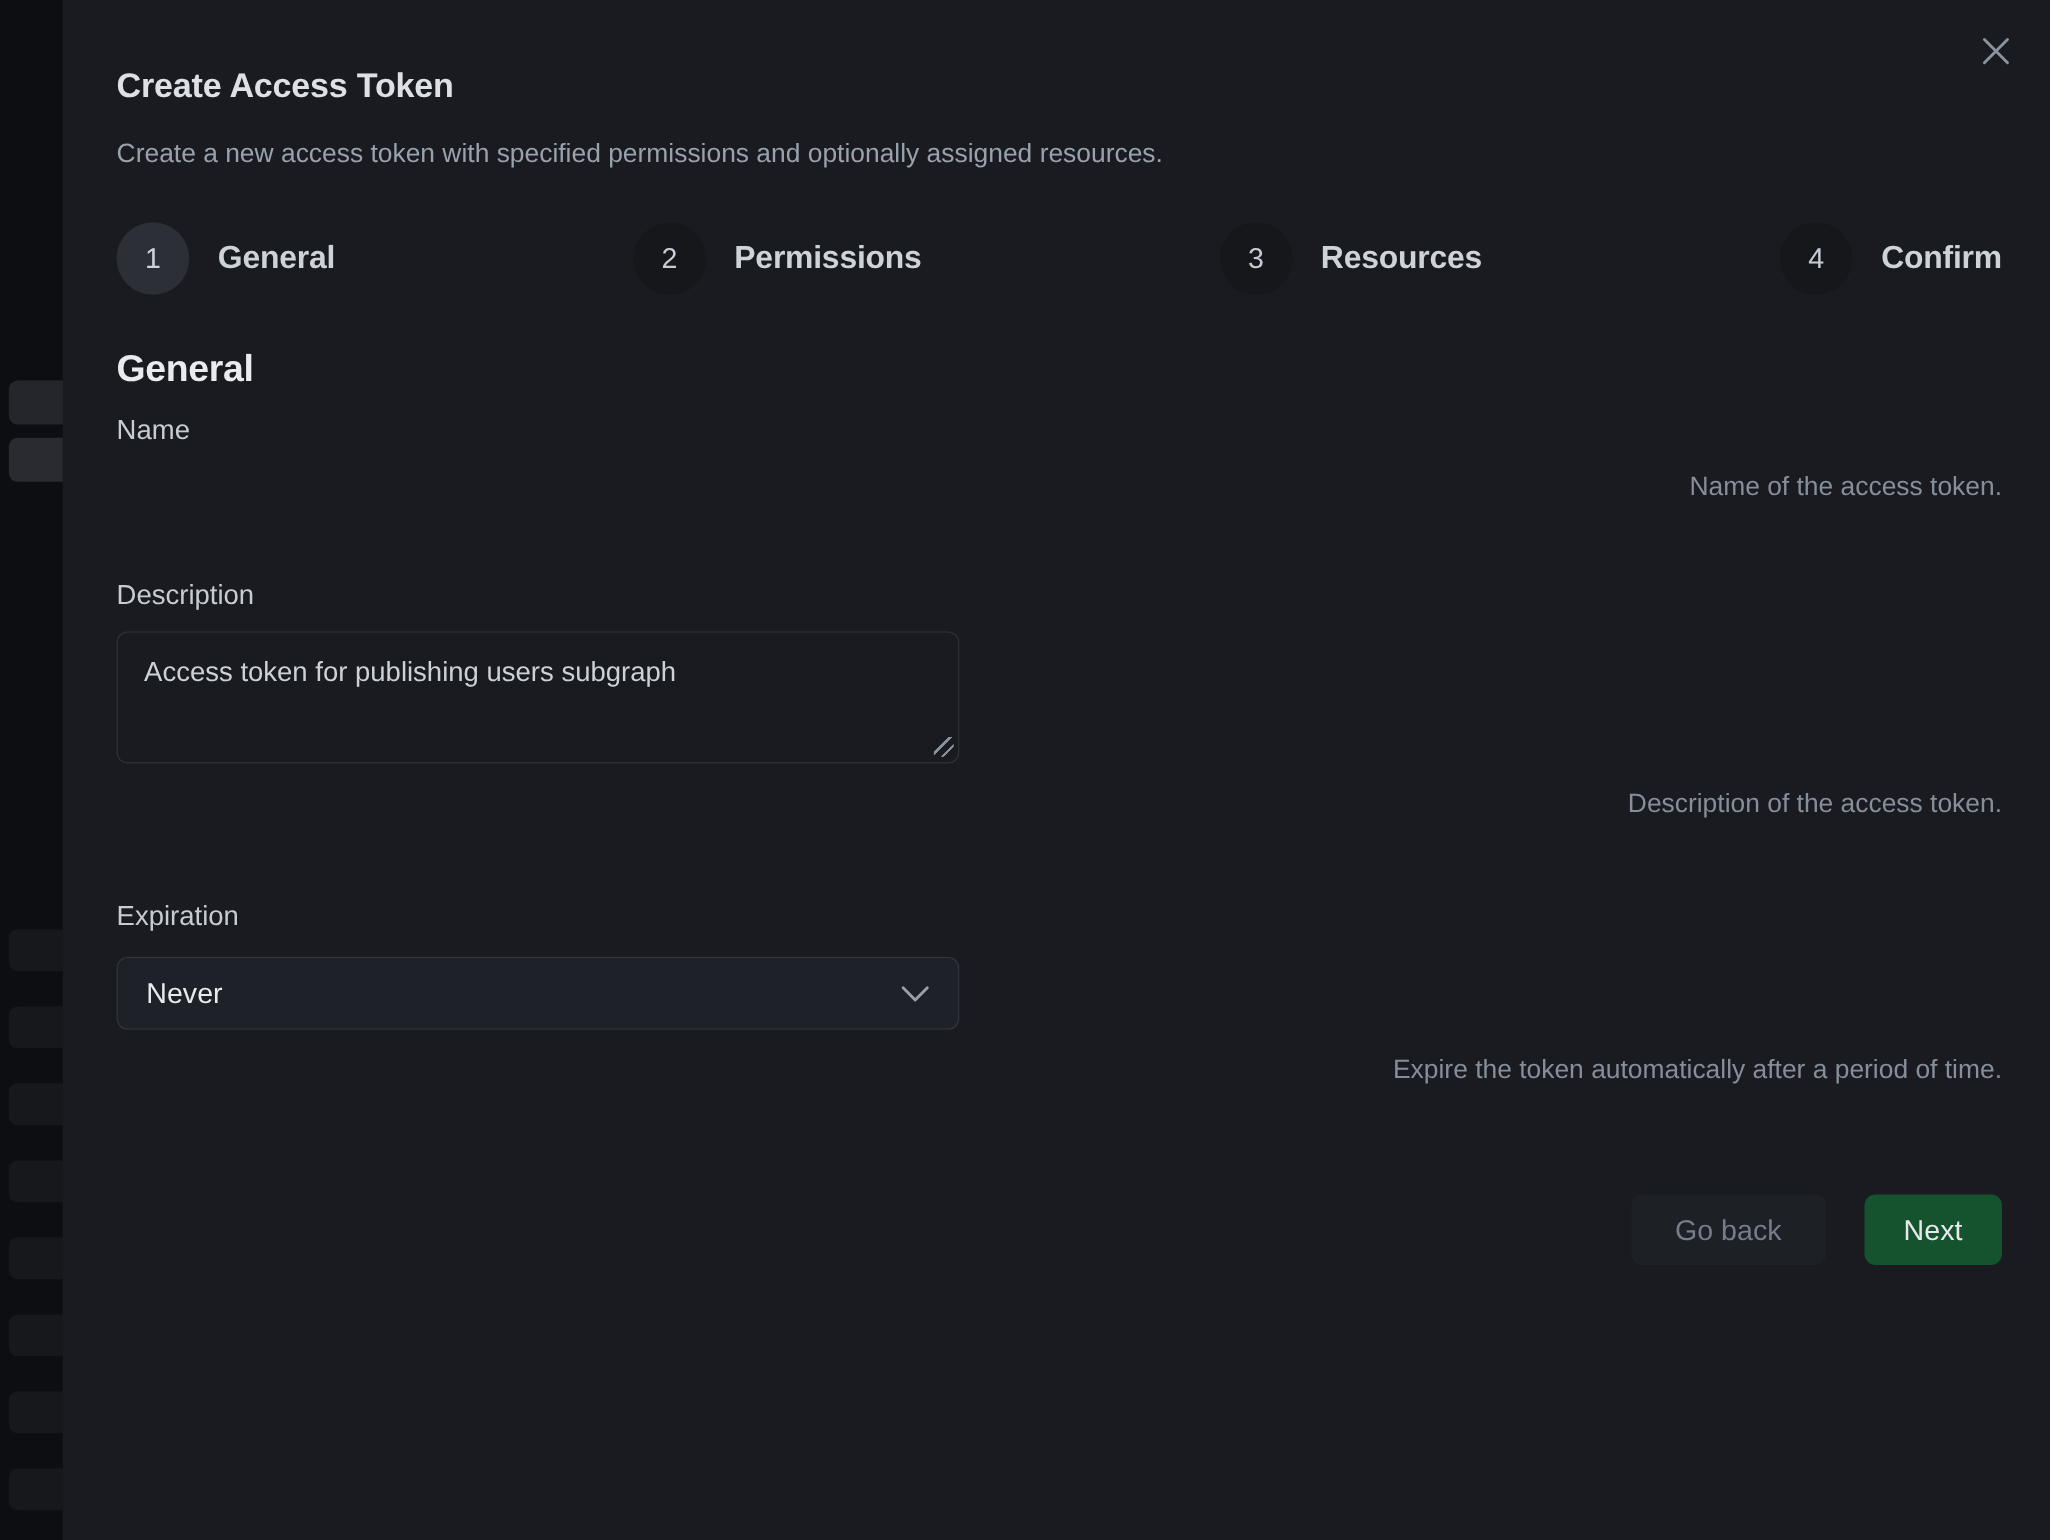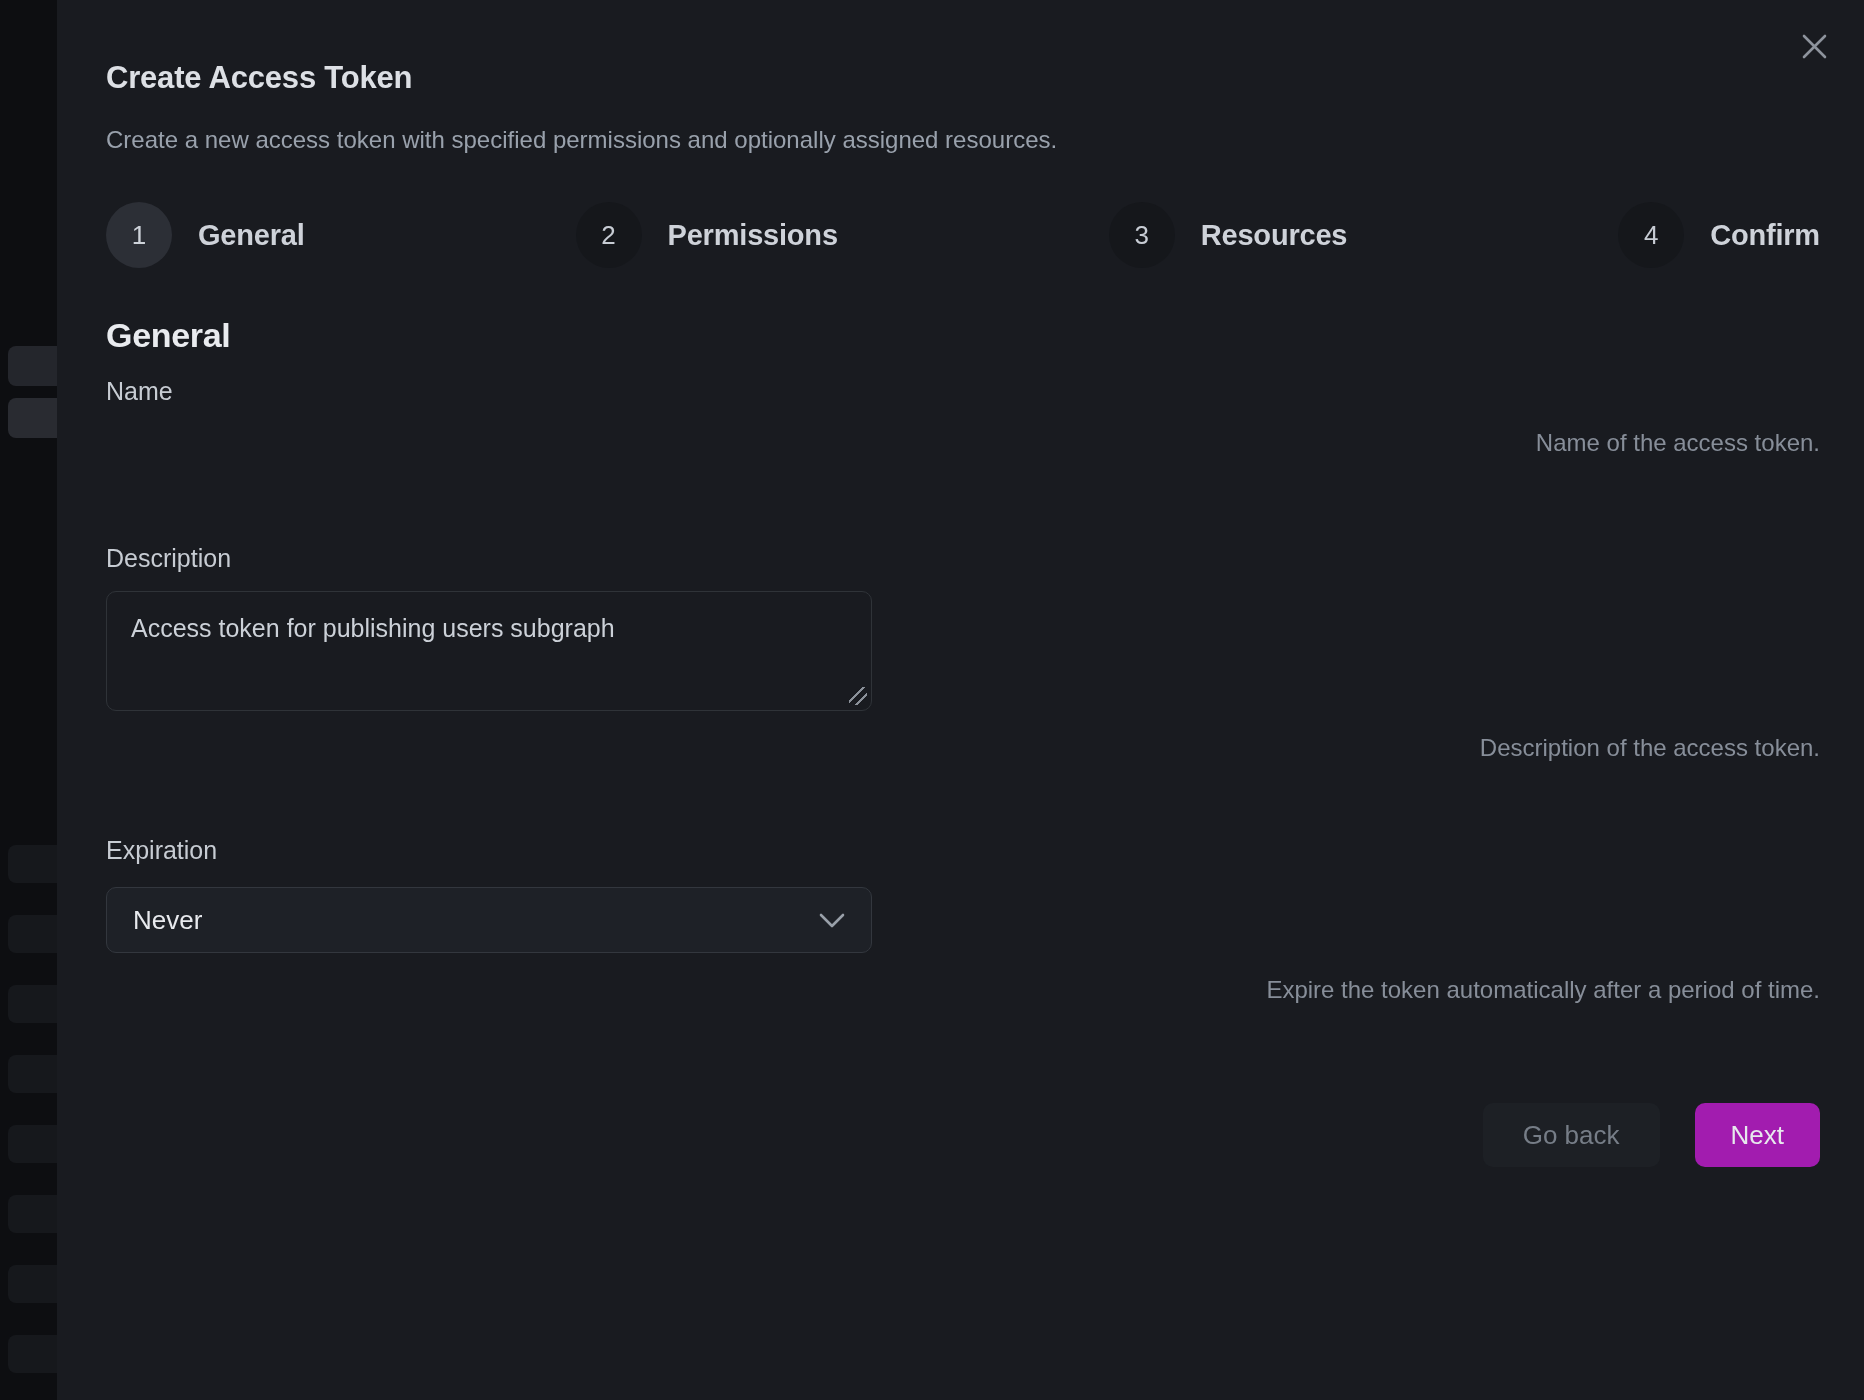--- a/index.html
+++ b/index.html
@@ -76,21 +76,21 @@
   .text-input{
     display:block;box-sizing:border-box;
     margin-top:16px;width:766px;height:74px;
     background:transparent;border:1px solid #2f3338;border-radius:10px;
     padding:0 24px;
     font-family:"Liberation Sans",sans-serif;
     font-size:25px;color:#f1f3f5;
     outline:none;
   }
 
-  .field-description .field-label{margin-top:85px;}
+  .field-description .field-label{margin-top:68px;}
   .textarea-wrap{position:relative;width:766px;margin-top:18px;}
   .description-textarea{
     display:block;box-sizing:border-box;
     width:766px;height:120px;
     background:transparent;border:1px solid #2f3338;border-radius:10px;
     padding:20px 24px;
     font-family:"Liberation Sans",sans-serif;
     font-size:25px;line-height:32px;color:#ccd1d8;
     outline:none;resize:none;
   }
@@ -120,21 +120,21 @@
     margin-top:98px;
     display:flex;justify-content:flex-end;align-items:center;gap:35px;
   }
   .btn{
     height:64px;border:none;border-radius:10px;
     font-family:"Liberation Sans",sans-serif;
     font-size:26px;font-weight:500;
     cursor:pointer;
   }
   .btn-secondary{background:#1d2025;color:#767d87;padding:0 40px;}
-  .btn-primary{background:#a21caf;color:#e7e9ed;padding:0 36px;}
+  .btn-primary{background:#14532d;color:#e7e9ed;padding:0 36px;}
 </style>
 </head>
 <body>
 
 <div class="backdrop">
   <div class="band band-bright" style="top:346px;"></div>
   <div class="band band-bright" style="top:398px;background:#292b31;"></div>
   <div class="band band-faint" style="top:845px;"></div>
   <div class="band band-faint" style="top:915px;"></div>
   <div class="band band-faint" style="top:985px;"></div>

